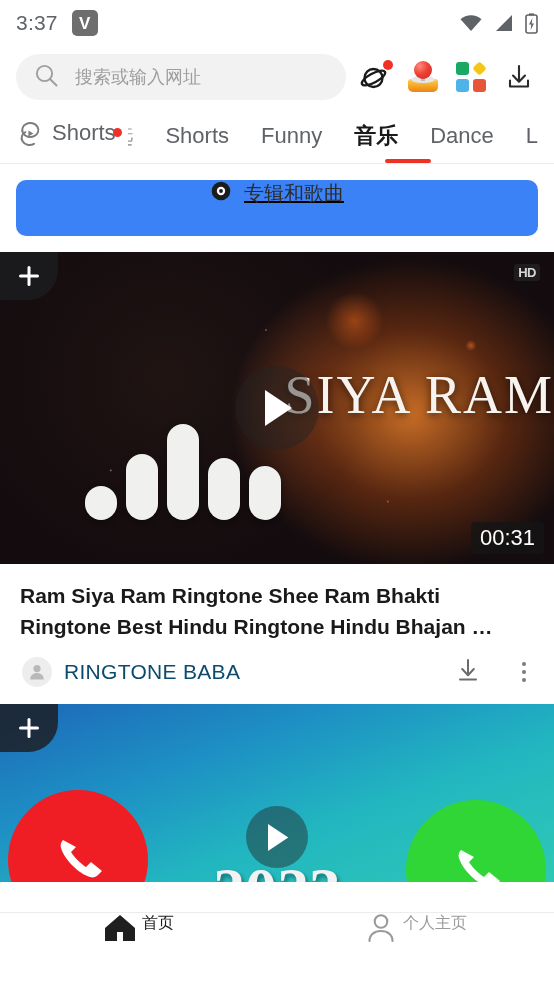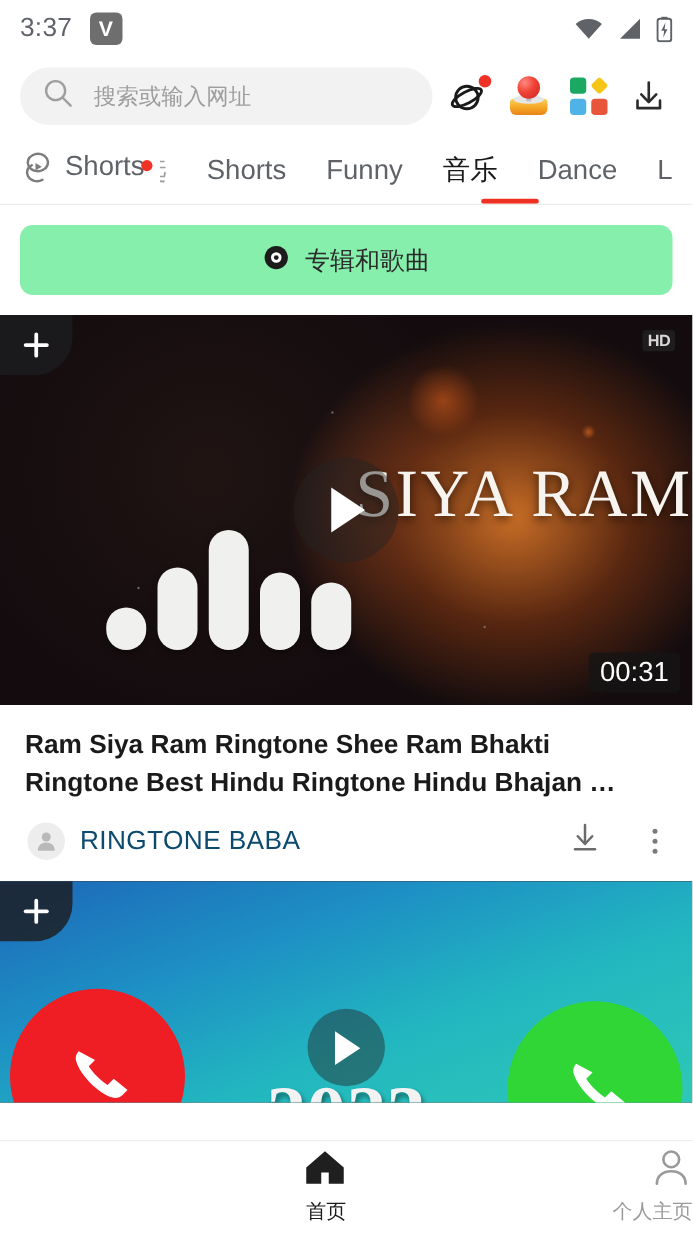--- a/index.html
+++ b/index.html
@@ -165,41 +165,41 @@
   }
   .tab-item.clipped {
     padding-left: 4px;
     color: #9e9e9e;
     overflow: hidden;
     width: 54px;
     justify-content: flex-end;
   }
   .tab-item.active {
     color: #1a1a1a;
-    font-weight: normal;
+    font-weight: bold;
   }
   .tab-underline {
     position: absolute;
     bottom: 0; height: 4px;
     background: #ef3124;
     border-radius: 2px;
   }
 
   
   .chip-row {
     padding: 16px;
   }
   .chip {
     height: 56px;
-    background: #86efac;
+    background: #3b82f6;
     border-radius: 10px;
     display: flex;
-    align-items: center;
     justify-content: center;
     gap: 12px;
+    text-decoration: underline;
   }
   .chip-label { font-size: 20px; color: #2b2b2b; }
 
   
   .content-scroll {
     height: 630px;
     overflow: hidden;
   }
   .thumb {
     position: relative;
@@ -367,22 +367,22 @@
     position: absolute;
     left: 0; bottom: 0;
     width: 554px;
     height: 74px;
     background: #ffffff;
     border-top: 1px solid #ededed;
     display: flex;
   }
   .nav-item {
     flex: 1;
-    display: flex; flex-direction: column;
-    align-items: flex-end; justify-content: center;
+    display: flex; flex-direction: row;
+    align-items: flex-start; justify-content: center;
     gap: 5px;
   }
   .nav-label { font-size: 16px; color: #9a9a9a; }
   .nav-item.active .nav-label { color: #1a1a1a; }
 </style>
 </head>
 <body>
 
 <div class="status-bar">
   <span class="status-time">3:37</span>

